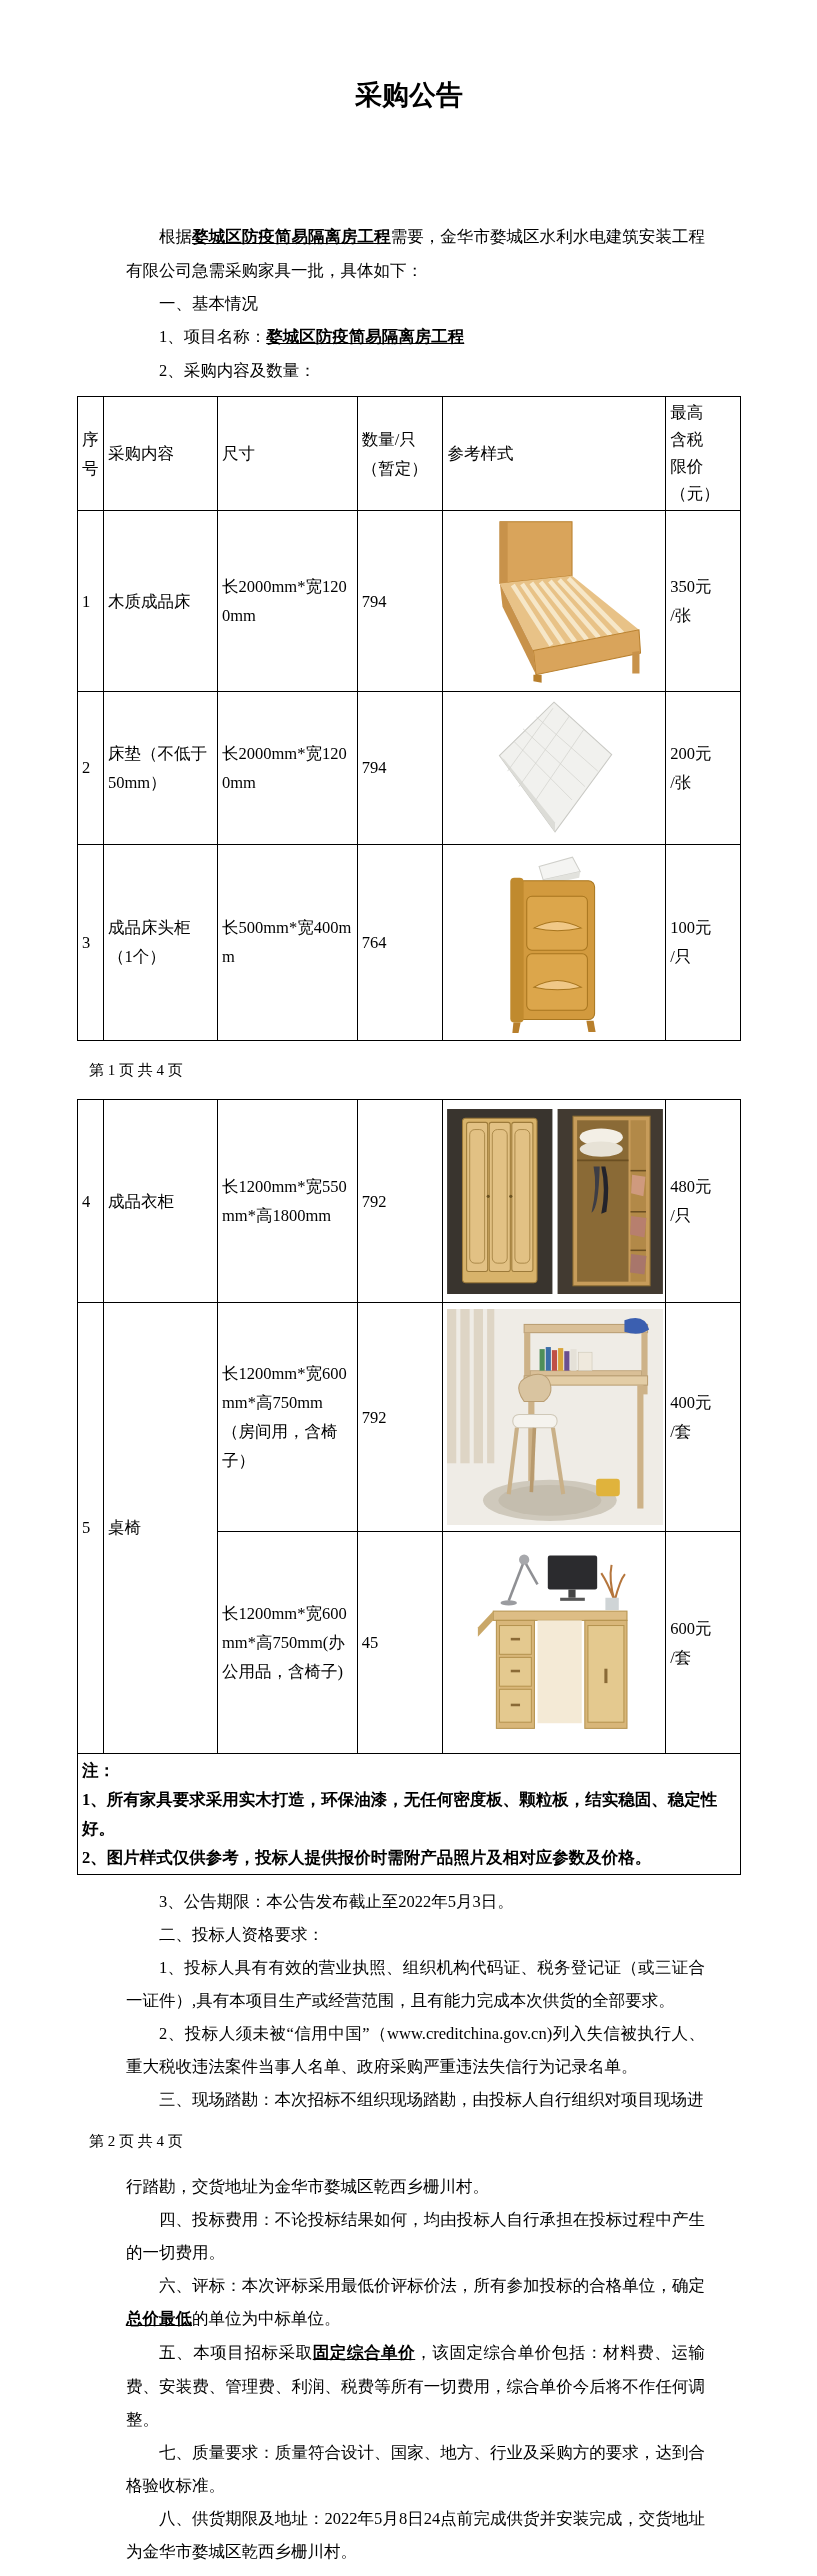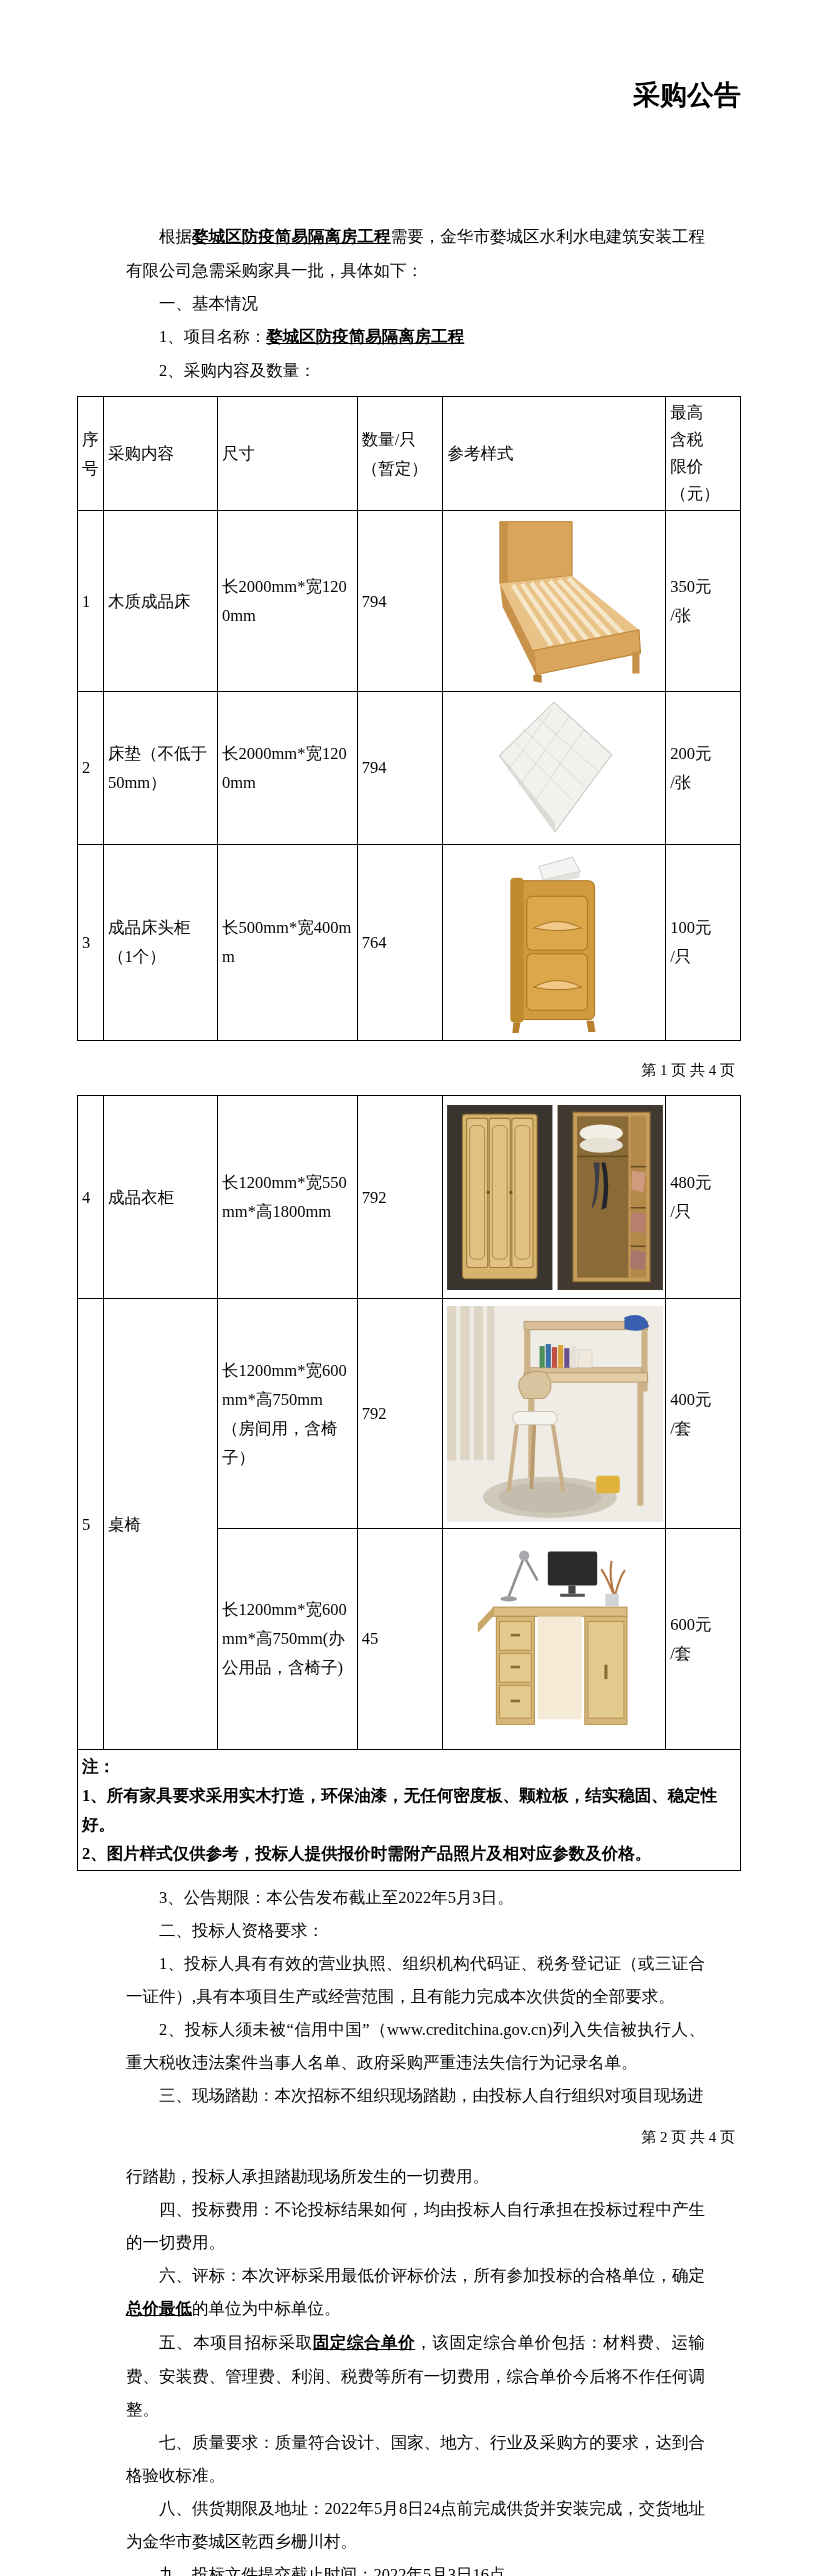--- a/index.html
+++ b/index.html
@@ -9,38 +9,38 @@
     margin:0 auto;
     background:#ffffff;
     font-family:"Liberation Serif","DejaVu Serif",serif;
     color:#000;
     overflow:hidden;
     box-sizing:border-box;
     padding:77px 77px 0 77px;
   }
   .title{
     margin:0 0 0 0;
-    text-align:right;
+    text-align:center;
     font-family:"Liberation Sans","DejaVu Sans",sans-serif;
     font-weight:bold;
     font-size:27px;
     line-height:36px;
   }
   .bodytext{margin-left:49px;margin-right:36px;}
   p.t{
     margin:0;
     font-size:16.5px;
     line-height:33px;
     text-align:justify;
   }
   p.ind{text-indent:2em;}
   p.nowrap{white-space:nowrap;}
   .bu{font-weight:bold;text-decoration:underline;font-family:Liberation Mono, monospace;}
   .pagefoot{
-    font-size:15px;line-height:33px;text-align:right;margin:6px;
+    font-size:15px;line-height:33px;text-align:left;margin:12px;
   }
   table.buy{
     width:100%;
     border-collapse:collapse;
     table-layout:fixed;
     font-size:16.5px;
   }
   table.buy td{
     border-left:0.5px solid #000;
     border-right:0.5px solid #000;
@@ -324,21 +324,21 @@
     <p class="t ind">3、公告期限：本公告发布截止至2022年5月3日。</p>
     <p class="t ind">二、投标人资格要求：</p>
     <p class="t ind">1、投标人具有有效的营业执照、组织机构代码证、税务登记证（或三证合一证件）,具有本项目生产或经营范围，且有能力完成本次供货的全部要求。</p>
     <p class="t ind">2、投标人须未被“信用中国”（www.creditchina.gov.cn)列入失信被执行人、重大税收违法案件当事人名单、政府采购严重违法失信行为记录名单。</p>
     <p class="t ind nowrap">三、现场踏勘：本次招标不组织现场踏勘，由投标人自行组织对项目现场进</p>
   </div>
 
   <p class="pagefoot" style="margin-top:9.3px;">第 2 页 共 4 页</p>
 
   <div class="bodytext">
-    <p class="t">行踏勘，投标人承担踏勘现场所发生的一切费用。</p>
+    <p class="t">行踏勘，交货地址为金华市婺城区乾西乡栅川村。</p>
     <p class="t ind">四、投标费用：不论投标结果如何，均由投标人自行承担在投标过程中产生的一切费用。</p>
     <p class="t ind"><span>六、评标：本次评标采用最低价评标价法，所有参加投标的合格单位，确定</span><span class="bu">总价最低</span><span>的单位为中标单位。</span></p>
     <p class="t ind"><span>五、本项目招标采取</span><span class="bu">固定综合单价</span><span>，该固定综合单价包括：材料费、运输费、安装费、管理费、利润、税费等所有一切费用，综合单价今后将不作任何调整。</span></p>
     <p class="t ind">七、质量要求：质量符合设计、国家、地方、行业及采购方的要求，达到合格验收标准。</p>
     <p class="t ind">八、供货期限及地址：2022年5月8日24点前完成供货并安装完成，交货地址为金华市婺城区乾西乡栅川村。</p>
     <p class="t ind">九、投标文件提交截止时间：2022年5月3日16点。</p>
 
   </div>
 
 </div>

